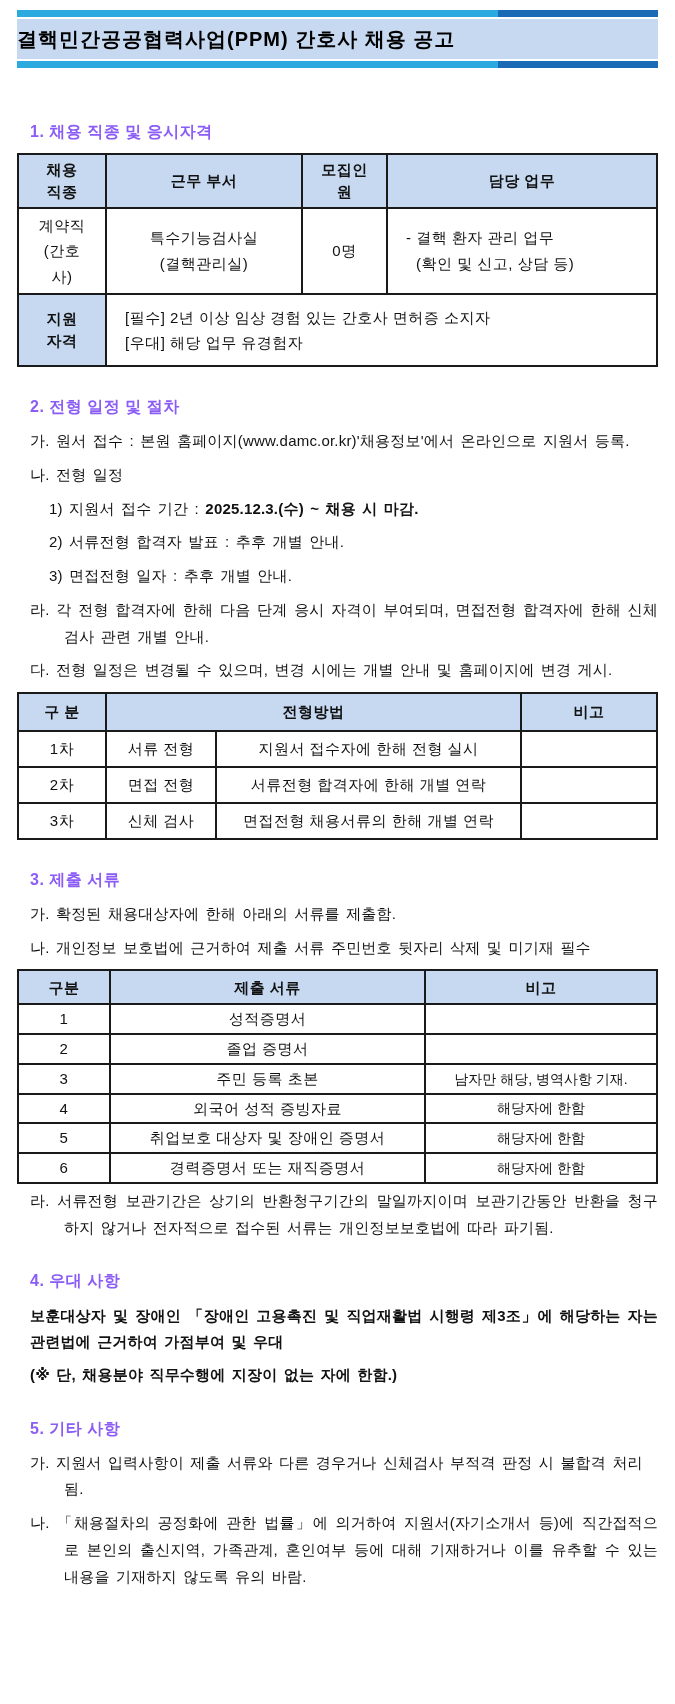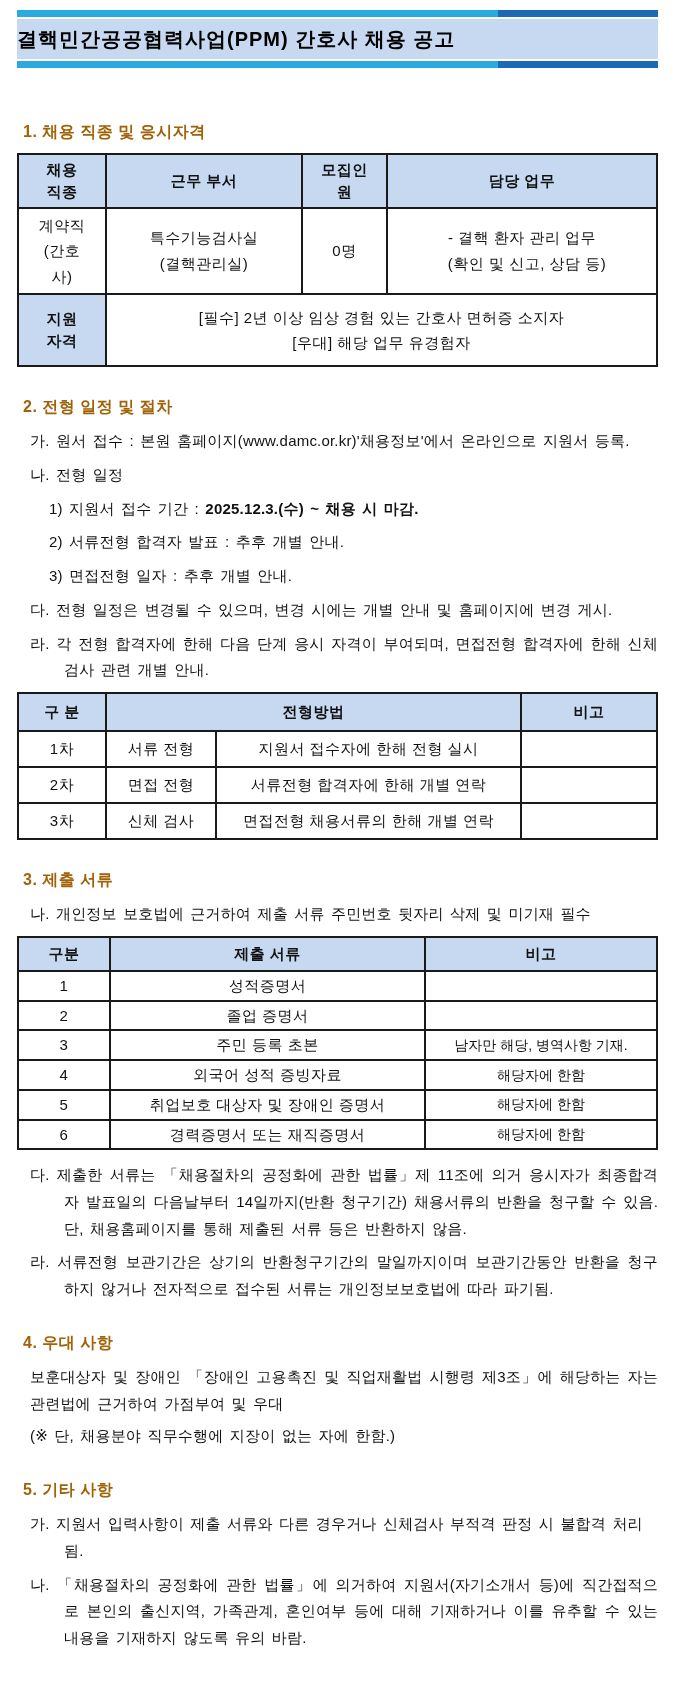--- a/index.html
+++ b/index.html
@@ -20,52 +20,52 @@
     background:var(--band-bg,#C7D9F1);
     margin:2px 0;height:40px;
     display:flex;align-items:center;justify-content:flex-start;
   }
   .band h1{
     margin:0;font-size:20px;font-weight:bold;letter-spacing:1px;color:#000;
   }
 
   
   .sec-heading{
-    font-size:16px;font-weight:bold;color:#a16207;
-    margin:28px 0 10px 6px;letter-spacing:0.5px;
+    font-size:16px;font-weight:bold;color:#8b5cf6;
+    margin:28px 0 10px 13px;letter-spacing:0.5px;
   }
   .item{
     margin:0 0 7px 0;padding-left:47px;text-indent:-34px;
     text-align:justify;word-spacing:2px;letter-spacing:0.2px;line-height:1.78;
   }
   .item.flat{text-align:left;}
   .subitem{
     margin:0 0 7px 0;padding-left:66px;text-indent:-34px;
     word-spacing:2px;letter-spacing:0.2px;line-height:1.78;
   }
   .plain{
     margin:0 0 6px 0;padding-left:13px;
-    text-align:justify;word-spacing:2px;letter-spacing:0.2px;line-height:1.78;
+    text-align:justify;word-spacing:2px;letter-spacing:0.2px;line-height:1.78;font-weight:bold;
   }
   .bold{font-weight:bold;}
 
   
   table{
     border-collapse:collapse;width:100%;margin:8px 0 4px 0;
     table-layout:fixed;
   }
   th,td{
     border:2px solid #1a1a1a;
     padding:4px 18px;vertical-align:middle;
     font-size:15px;letter-spacing:0.5px;
   }
   th{background:var(--table-header-bg,#C6D9F1);font-weight:bold;text-align:center;}
   td{text-align:center;}
   td.lbl{background:var(--table-header-bg,#C6D9F1);font-weight:bold;text-align:center;}
-  td.left{text-align:center;}
+  td.left{text-align:left;}
   .cell-lines div{line-height:1.7;}
   .t-job th{height:30px;}
   .t-job td{height:26px;}
   .t-job .tall{height:58px;}
   .t-job .mid{height:62px;}
   .t-job .salary{font-size:13.5px;letter-spacing:0;}
   .t-proc th{height:28px;}
   .t-proc td{height:26px;}
   .t-docs th{height:24px;}
   .t-docs td{height:20px;padding:3px 6px;}
@@ -130,22 +130,22 @@
     </tr>
   </tbody>
     </table>
 
   <div class="sec-heading">2. 전형 일정 및 절차</div>
   <p class="item flat">가. 원서 접수 : 본원 홈페이지(www.damc.or.kr)'채용정보'에서 온라인으로 지원서 등록.</p>
   <p class="item flat">나. 전형 일정</p>
   <p class="subitem"><span>1) 지원서 접수 기간 : </span><span class="bold">2025.12.3.(수) ~ 채용 시 마감.</span></p>
   <p class="subitem">2) 서류전형 합격자 발표 : 추후 개별 안내.</p>
   <p class="subitem">3) 면접전형 일자 : 추후 개별 안내.</p>
+  <p class="item">라. 각 전형 합격자에 한해 다음 단계 응시 자격이 부여되며, 면접전형 합격자에 한해 신체검사 관련 개별 안내.</p>
   <p class="item flat">다. 전형 일정은 변경될 수 있으며, 변경 시에는 개별 안내 및 홈페이지에 변경 게시.</p>
-  <p class="item">라. 각 전형 합격자에 한해 다음 단계 응시 자격이 부여되며, 면접전형 합격자에 한해 신체검사 관련 개별 안내.</p>
 
   <table class="t-proc">
     <colgroup>
         <col style="width:88px">
         <col style="width:110px">
         <col style="width:305px">
         <col>
       </colgroup>
     <tbody>
         <tr>
@@ -168,20 +168,21 @@
     <tr>
       <td>3차</td>
       <td>신체 검사</td>
       <td>면접전형 채용서류의 한해 개별 연락</td>
       <td></td>
     </tr>
   </tbody>
     </table>
 
   <div class="sec-heading">3. 제출 서류</div>
+  <p class="item flat">가. 확정된 채용대상자에 한해 아래의 서류를 제출함.</p>
   <p class="item flat">나. 개인정보 보호법에 근거하여 제출 서류 주민번호 뒷자리 삭제 및 미기재 필수</p>
 
   <table class="t-docs">
     <colgroup>
         <col style="width:92px">
         <col style="width:315px">
         <col>
       </colgroup>
     <tbody>
         <tr>
@@ -215,21 +216,20 @@
       <td class="note-cell">해당자에 한함</td>
     </tr>
     <tr>
       <td>6</td>
       <td>경력증명서 또는 재직증명서</td>
       <td class="note-cell">해당자에 한함</td>
     </tr>
   </tbody>
     </table>
 
-  <p class="item" style="margin-top:12px">다. 제출한 서류는 「채용절차의 공정화에 관한 법률」제 11조에 의거 응시자가 최종합격자 발표일의 다음날부터 14일까지(반환 청구기간) 채용서류의 반환을 청구할 수 있음. 단, 채용홈페이지를 통해 제출된 서류 등은 반환하지 않음.</p>
   <p class="item">라. 서류전형 보관기간은 상기의 반환청구기간의 말일까지이며 보관기간동안 반환을 청구하지 않거나 전자적으로 접수된 서류는 개인정보보호법에 따라 파기됨.</p>
 
   <div class="sec-heading">4. 우대 사항</div>
   <p class="plain">보훈대상자 및 장애인 「장애인 고용촉진 및 직업재활법 시행령 제3조」에 해당하는 자는 관련법에 근거하여 가점부여 및 우대</p>
   <p class="plain">(※ 단, 채용분야 직무수행에 지장이 없는 자에 한함.)</p>
 
   <div class="sec-heading">5. 기타 사항</div>
   <p class="item flat">가. 지원서 입력사항이 제출 서류와 다른 경우거나 신체검사 부적격 판정 시 불합격 처리됨.</p>
   <p class="item">나. 「채용절차의 공정화에 관한 법률」에 의거하여 지원서(자기소개서 등)에 직간접적으로 본인의 출신지역, 가족관계, 혼인여부 등에 대해 기재하거나 이를 유추할 수 있는 내용을 기재하지 않도록 유의 바람.</p>
 

